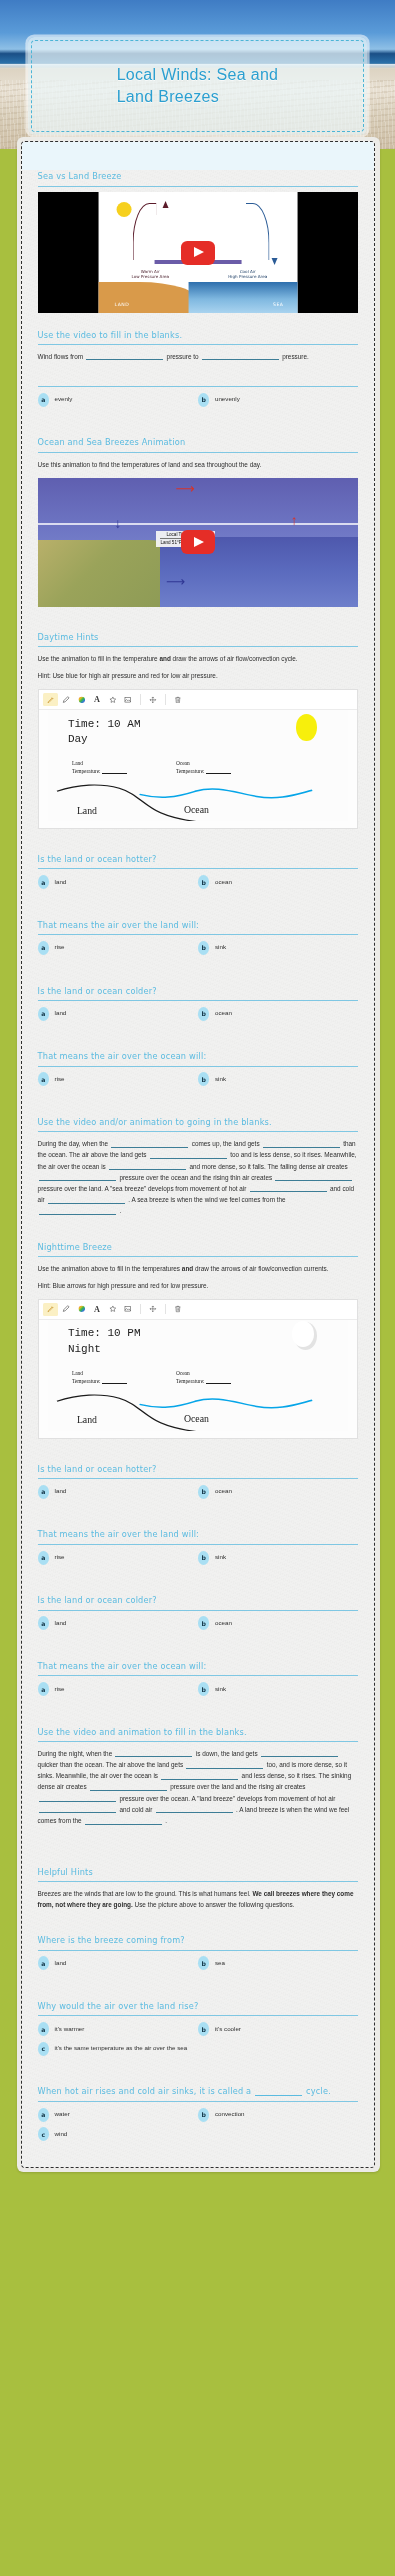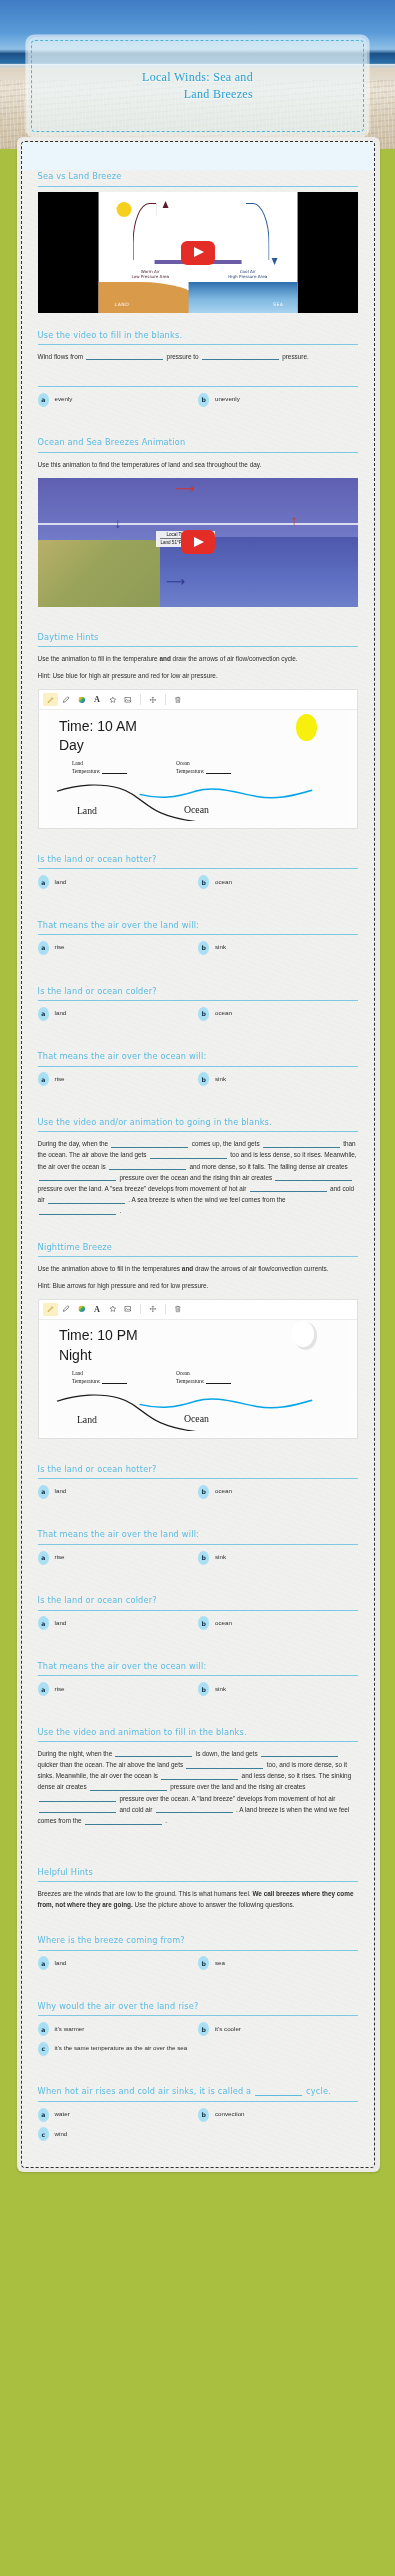--- a/index.html
+++ b/index.html
@@ -43,25 +43,25 @@
     border-radius: 6.2px;
     box-shadow: 0 0 0 2.6px rgba(255,255,255,0.55);
   }
   .hero-card-inner {
     position: absolute; inset: 3.1px;
     border: 1px dashed #4cb5d6;
     border-radius: 4.1px;
     display: flex; align-items: center; justify-content: center;
   }
   .hero-title {
-    font-family: Liberation Serif, serif;
-    font-size: 12px;
+    font-family: Liberation Sans, sans-serif;
+    font-size: 16px;
     line-height: 1.38;
     color: #2b9fd0;
-    text-align: right;
+    text-align: left;
     letter-spacing: 0.3px;
     text-shadow: 0 0.5px 0.5px rgba(255,255,255,.7);
   }
 
   
   .sheet-wrap {
     position: relative;
     width: 363px;
     margin: -12.4px auto 17.5px auto;
     background: #ecebe7;
@@ -246,22 +246,22 @@
   .tool svg { display: block; }
 
   .canvas {
     position: relative;
     height: 111px;
     background: #fcfcfc;
     margin: 0 9.3px 7.2px 9.3px;
     overflow: hidden;
   }
   .canvas .c-time {
-    position: absolute; left: 11px; top: 6.7px;
-    font-family: Liberation Sans, sans-serif; font-size: 14px; color: #1b1b1b; line-height: 1.4;
+    position: absolute; left: 20px; top: 6.7px;
+    font-family: Liberation Mono, monospace; font-size: 11px; color: #1b1b1b; line-height: 1.4;
   }
   .canvas .c-sun {
     position: absolute; right: 31px; top: 4.6px; width: 21.6px; height: 27px;
     background: #f7ef0c; border-radius: 50%;
   }
   .canvas .c-moon {
     position: absolute; right: 31px; top: 2.6px; width: 23px; height: 28px;
     background: #e3e3e3; border-radius: 50%;
   }
   .canvas .c-moon::after {

